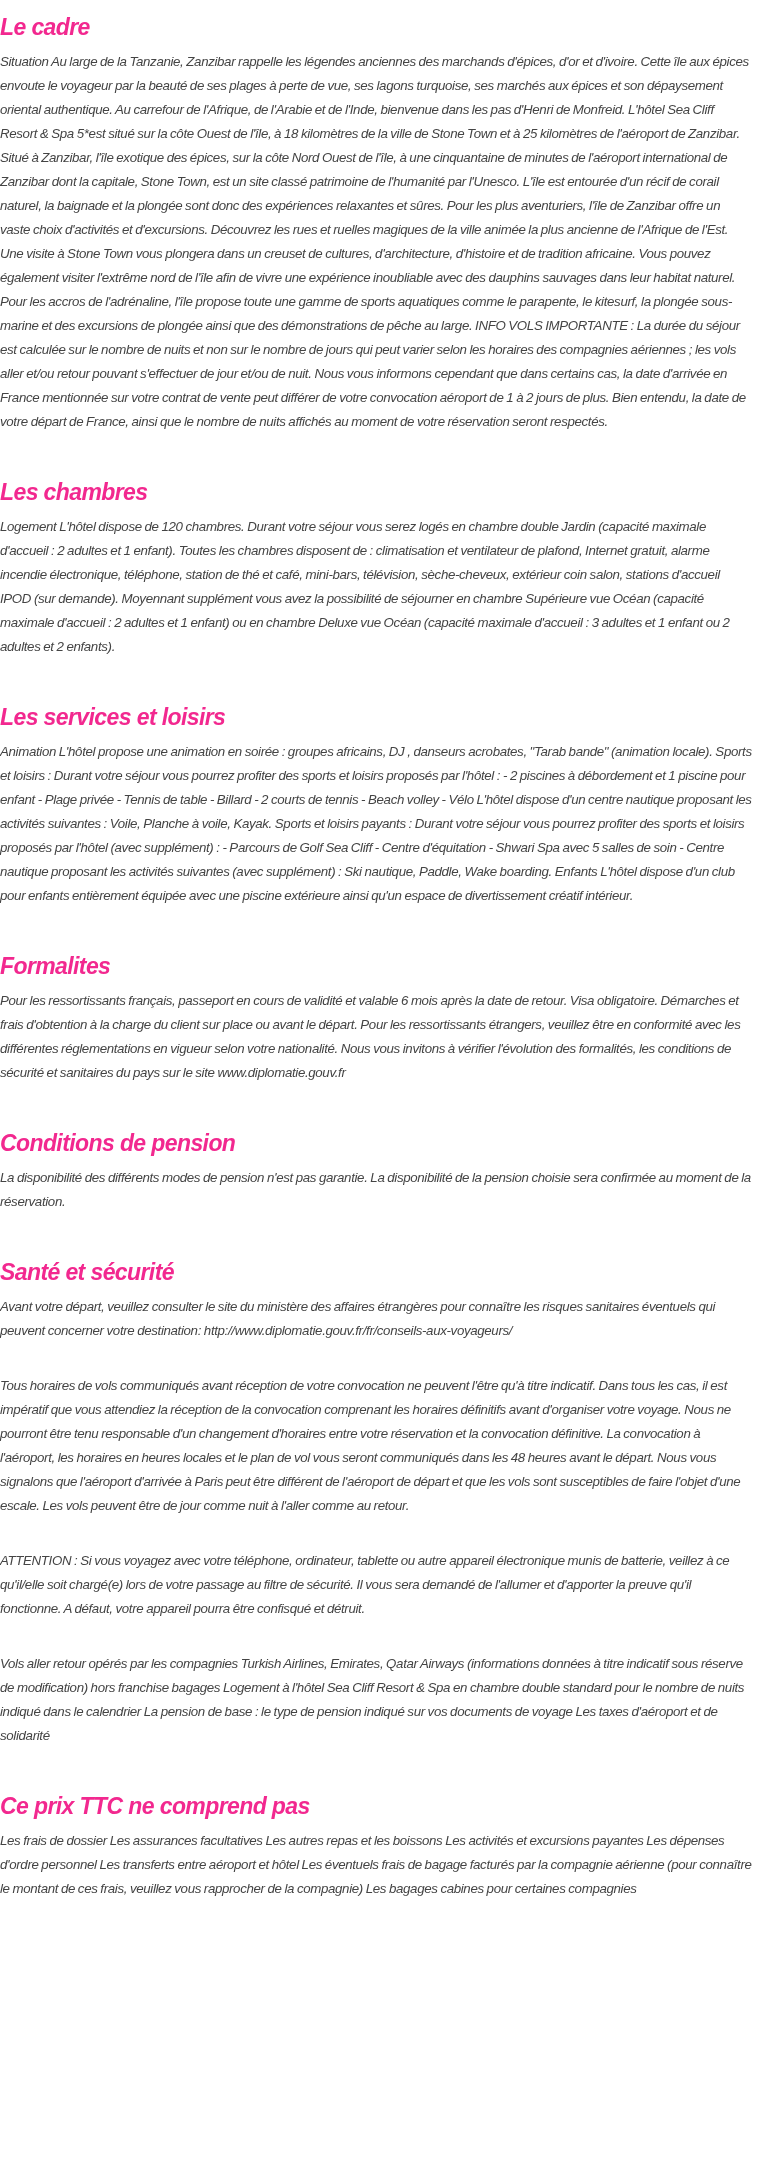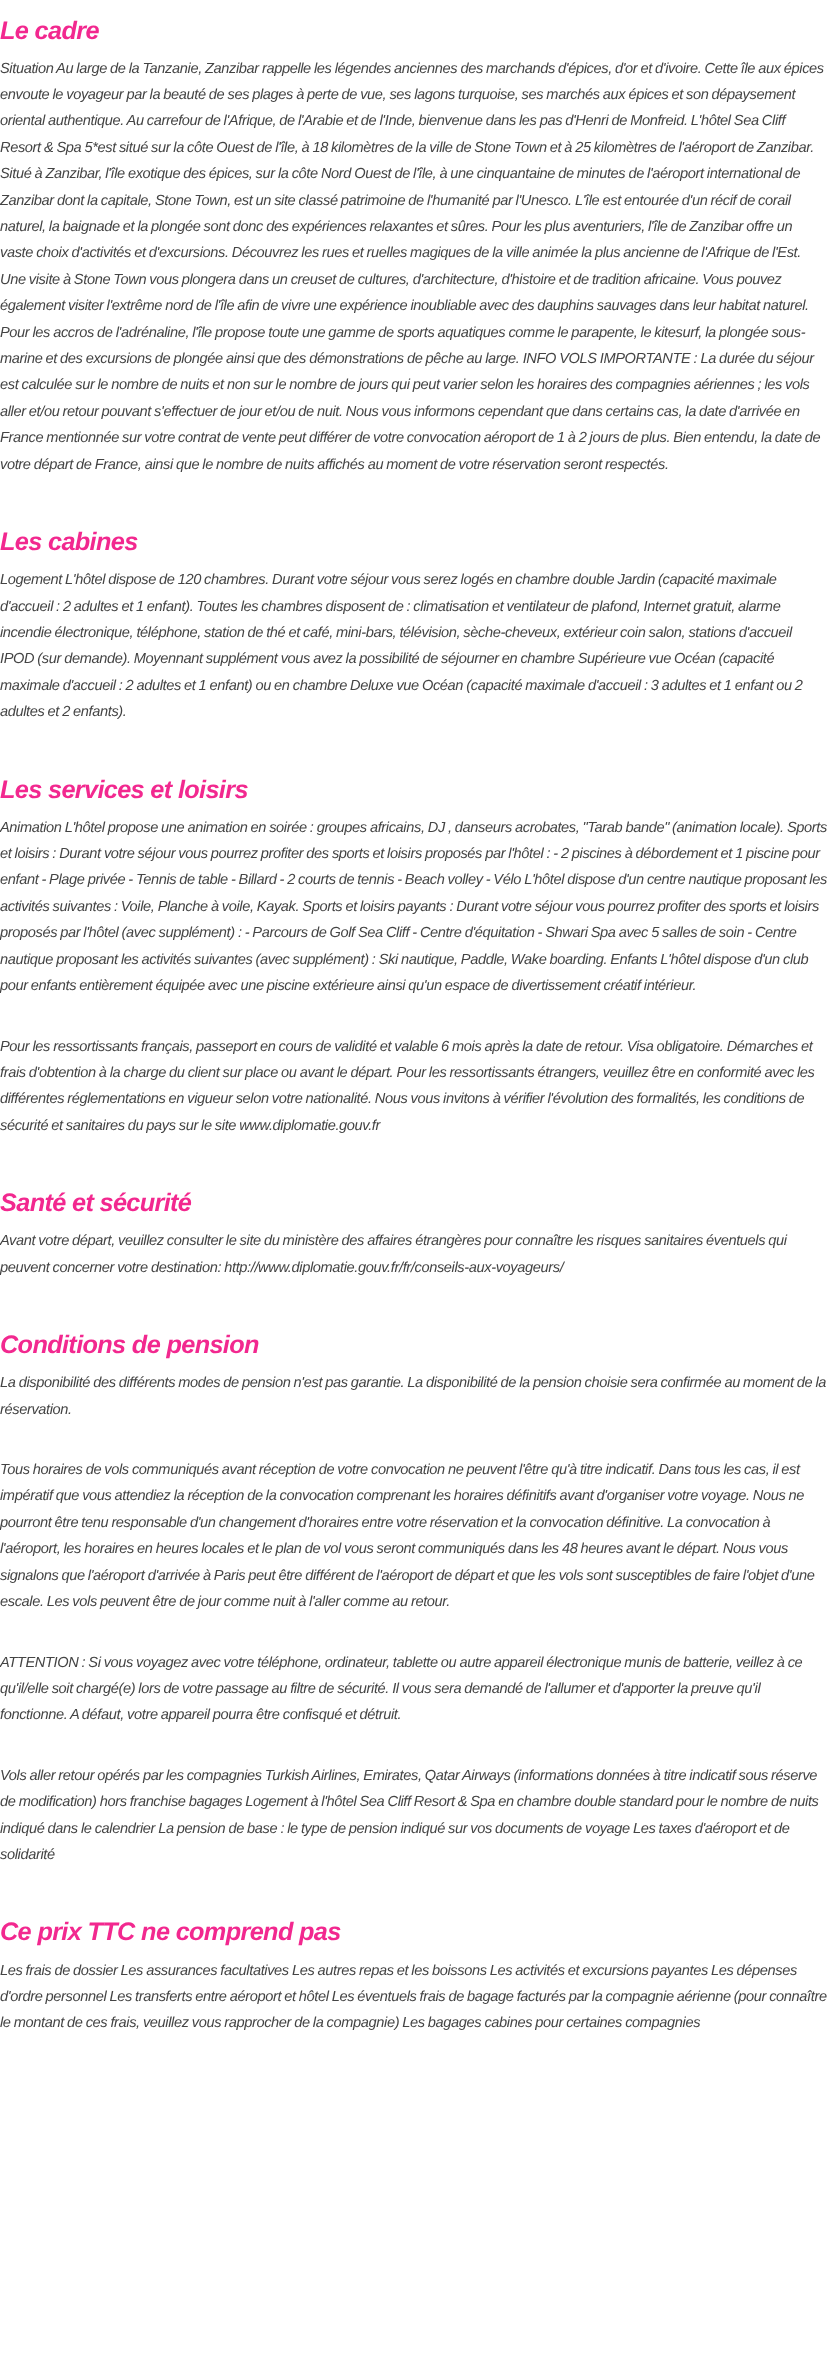--- a/index.html
+++ b/index.html
@@ -24,37 +24,38 @@
 </style>
 </head>
 <body>
 
 <div class="page">
   <div class="section">
     <h2>Le cadre</h2>
     <p>Situation Au large de la Tanzanie, Zanzibar rappelle les légendes anciennes des marchands d'épices, d'or et d'ivoire. Cette île aux épices envoute le voyageur par la beauté de ses plages à perte de vue, ses lagons turquoise, ses marchés aux épices et son dépaysement oriental authentique. Au carrefour de l'Afrique, de l'Arabie et de l'Inde, bienvenue dans les pas d'Henri de Monfreid. L'hôtel Sea Cliff Resort &amp; Spa 5*est situé sur la côte Ouest de l'île, à 18 kilomètres de la ville de Stone Town et à 25 kilomètres de l'aéroport de Zanzibar. Situé à Zanzibar, l'île exotique des épices, sur la côte Nord Ouest de l'île, à une cinquantaine de minutes de l'aéroport international de Zanzibar dont la capitale, Stone Town, est un site classé patrimoine de l'humanité par l'Unesco. L'île est entourée d'un récif de corail naturel, la baignade et la plongée sont donc des expériences relaxantes et sûres. Pour les plus aventuriers, l'île de Zanzibar offre un vaste choix d'activités et d'excursions. Découvrez les rues et ruelles magiques de la ville animée la plus ancienne de l'Afrique de l'Est. Une visite à Stone Town vous plongera dans un creuset de cultures, d'architecture, d'histoire et de tradition africaine. Vous pouvez également visiter l'extrême nord de l'île afin de vivre une expérience inoubliable avec des dauphins sauvages dans leur habitat naturel. Pour les accros de l'adrénaline, l'île propose toute une gamme de sports aquatiques comme le parapente, le kitesurf, la plongée sous-marine et des excursions de plongée ainsi que des démonstrations de pêche au large. INFO VOLS IMPORTANTE : La durée du séjour est calculée sur le nombre de nuits et non sur le nombre de jours qui peut varier selon les horaires des compagnies aériennes ; les vols aller et/ou retour pouvant s'effectuer de jour et/ou de nuit. Nous vous informons cependant que dans certains cas, la date d'arrivée en France mentionnée sur votre contrat de vente peut différer de votre convocation aéroport de 1 à 2 jours de plus. Bien entendu, la date de votre départ de France, ainsi que le nombre de nuits affichés au moment de votre réservation seront respectés.</p>
   </div>
   <div class="section">
-    <h2>Les cabines</h2>
+    <h2>Les chambres</h2>
     <p>Logement L'hôtel dispose de 120 chambres. Durant votre séjour vous serez logés en chambre double Jardin (capacité maximale d'accueil : 2 adultes et 1 enfant). Toutes les chambres disposent de : climatisation et ventilateur de plafond, Internet gratuit, alarme incendie électronique, téléphone, station de thé et café, mini-bars, télévision, sèche-cheveux, extérieur coin salon, stations d'accueil IPOD (sur demande). Moyennant supplément vous avez la possibilité de séjourner en chambre Supérieure vue Océan (capacité maximale d'accueil : 2 adultes et 1 enfant) ou en chambre Deluxe vue Océan (capacité maximale d'accueil : 3 adultes et 1 enfant ou 2 adultes et 2 enfants).</p>
   </div>
   <div class="section">
     <h2>Les services et loisirs</h2>
     <p>Animation L'hôtel propose une animation en soirée : groupes africains, DJ , danseurs acrobates, "Tarab bande" (animation locale). Sports et loisirs : Durant votre séjour vous pourrez profiter des sports et loisirs proposés par l'hôtel : - 2 piscines à débordement et 1 piscine pour enfant - Plage privée - Tennis de table - Billard - 2 courts de tennis - Beach volley - Vélo L'hôtel dispose d'un centre nautique proposant les activités suivantes : Voile, Planche à voile, Kayak. Sports et loisirs payants : Durant votre séjour vous pourrez profiter des sports et loisirs proposés par l'hôtel (avec supplément) : - Parcours de Golf Sea Cliff - Centre d'équitation - Shwari Spa avec 5 salles de soin - Centre nautique proposant les activités suivantes (avec supplément) : Ski nautique, Paddle, Wake boarding. Enfants L'hôtel dispose d'un club pour enfants entièrement équipée avec une piscine extérieure ainsi qu'un espace de divertissement créatif intérieur.</p>
   </div>
   <div class="section">
+    <h2>Formalites</h2>
     <p>Pour les ressortissants français, passeport en cours de validité et valable 6 mois après la date de retour. Visa obligatoire. Démarches et frais d'obtention à la charge du client sur place ou avant le départ. Pour les ressortissants étrangers, veuillez être en conformité avec les différentes réglementations en vigueur selon votre nationalité. Nous vous invitons à vérifier l'évolution des formalités, les conditions de sécurité et sanitaires du pays sur le site www.diplomatie.gouv.fr</p>
+  </div>
+  <div class="section">
+    <h2>Conditions de pension</h2>
+    <p>La disponibilité des différents modes de pension n'est pas garantie. La disponibilité de la pension choisie sera confirmée au moment de la réservation.</p>
   </div>
   <div class="section">
     <h2>Santé et sécurité</h2>
     <p>Avant votre départ, veuillez consulter le site du ministère des affaires étrangères pour connaître les risques sanitaires éventuels qui peuvent concerner votre destination: http://www.diplomatie.gouv.fr/fr/conseils-aux-voyageurs/</p>
-  </div>
-  <div class="section">
-    <h2>Conditions de pension</h2>
-    <p>La disponibilité des différents modes de pension n'est pas garantie. La disponibilité de la pension choisie sera confirmée au moment de la réservation.</p>
   </div>
   <div class="section">
     <p>Tous horaires de vols communiqués avant réception de votre convocation ne peuvent l'être qu'à titre indicatif. Dans tous les cas, il est impératif que vous attendiez la réception de la convocation comprenant les horaires définitifs avant d'organiser votre voyage. Nous ne pourront être tenu responsable d'un changement d'horaires entre votre réservation et la convocation définitive. La convocation à l'aéroport, les horaires en heures locales et le plan de vol vous seront communiqués dans les 48 heures avant le départ. Nous vous signalons que l'aéroport d'arrivée à Paris peut être différent de l'aéroport de départ et que les vols sont susceptibles de faire l'objet d'une escale. Les vols peuvent être de jour comme nuit à l'aller comme au retour.</p>
   </div>
   <div class="section">
     <p>ATTENTION : Si vous voyagez avec votre téléphone, ordinateur, tablette ou autre appareil électronique munis de batterie, veillez à ce qu'il/elle soit chargé(e) lors de votre passage au filtre de sécurité. Il vous sera demandé de l'allumer et d'apporter la preuve qu'il fonctionne. A défaut, votre appareil pourra être confisqué et détruit.</p>
   </div>
   <div class="section">
     <p>Vols aller retour opérés par les compagnies Turkish Airlines, Emirates, Qatar Airways (informations données à titre indicatif sous réserve de modification) hors franchise bagages Logement à l'hôtel Sea Cliff Resort &amp; Spa en chambre double standard pour le nombre de nuits indiqué dans le calendrier La pension de base : le type de pension indiqué sur vos documents de voyage Les taxes d'aéroport et de solidarité</p>
   </div>

